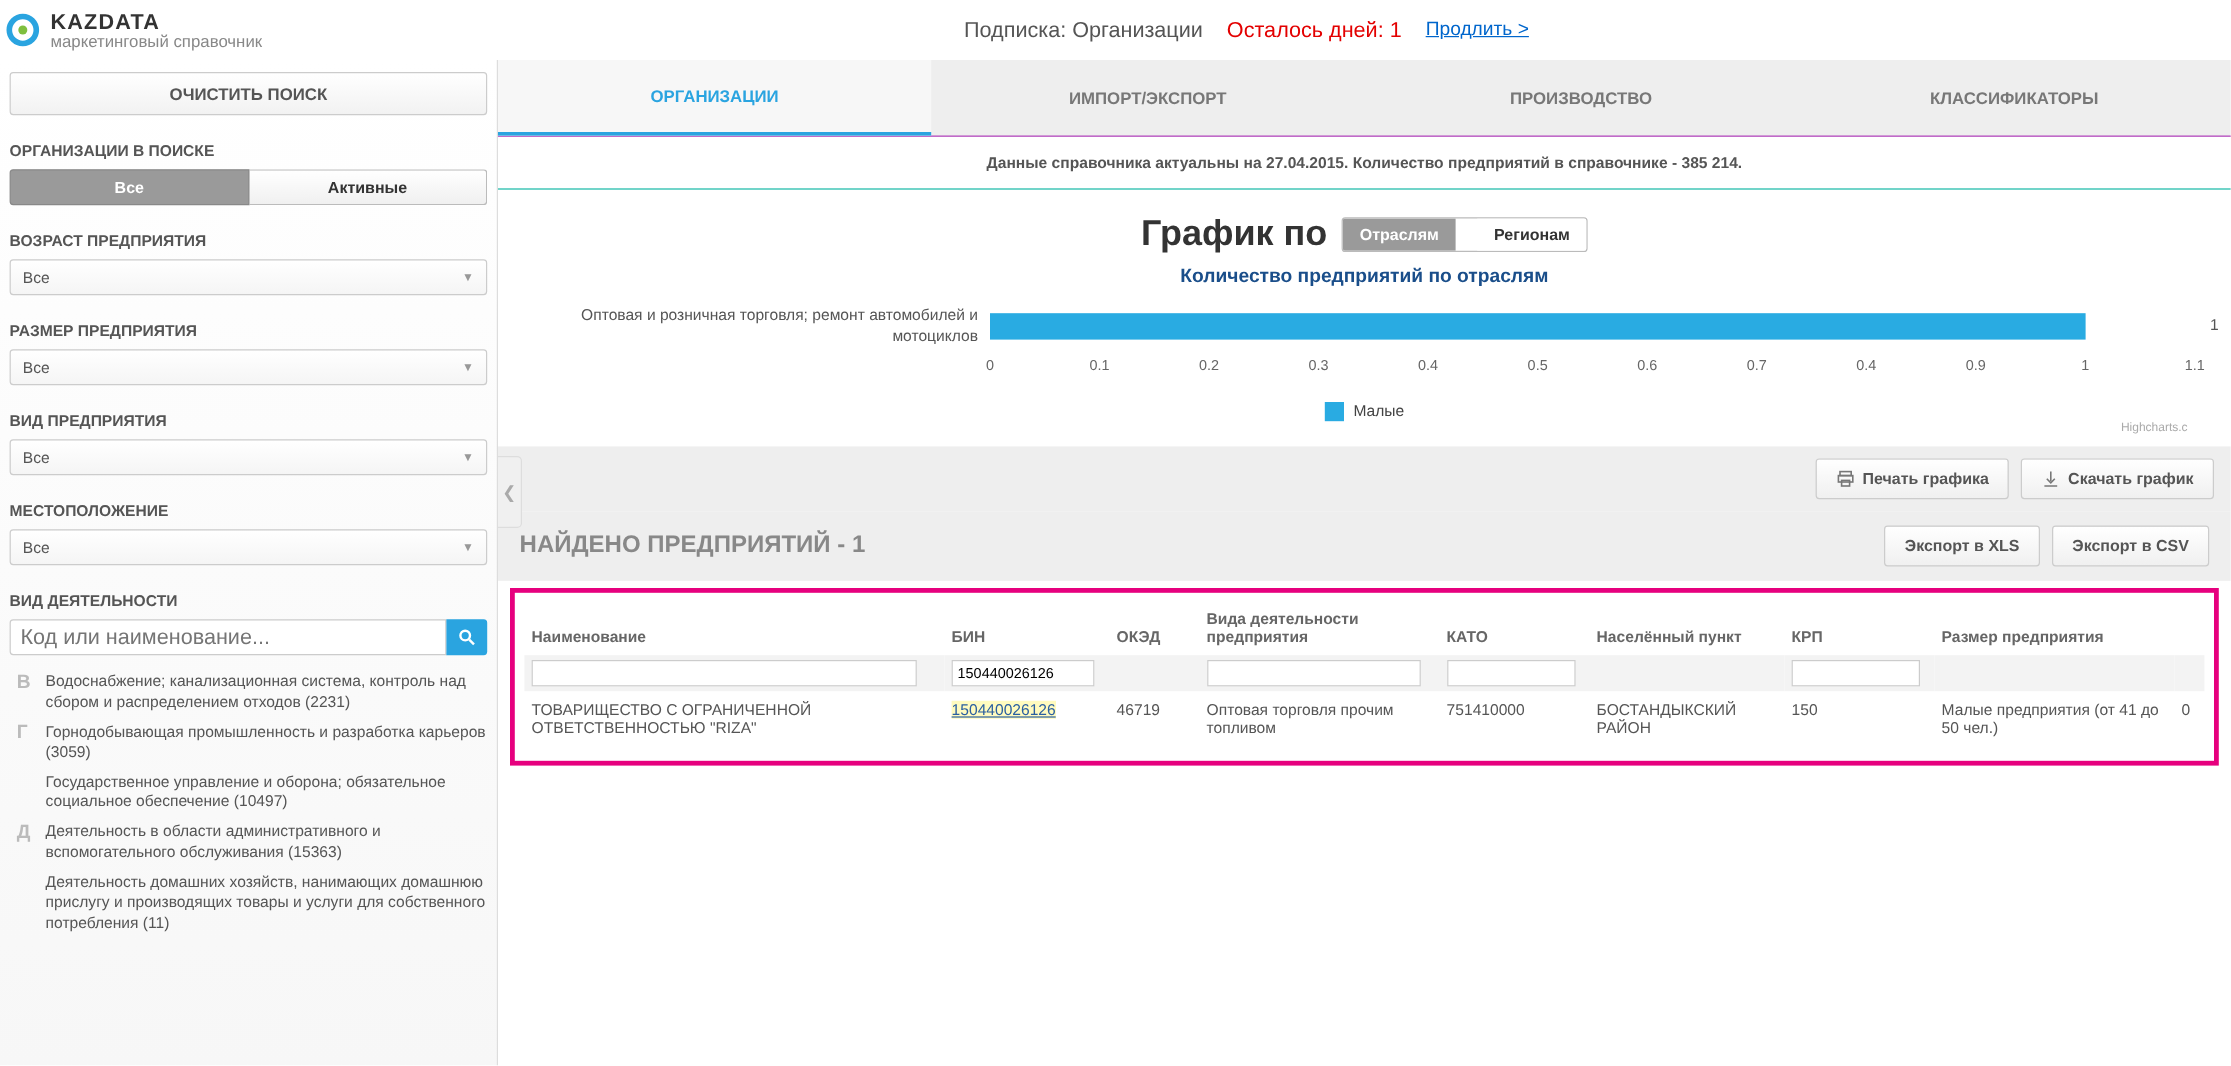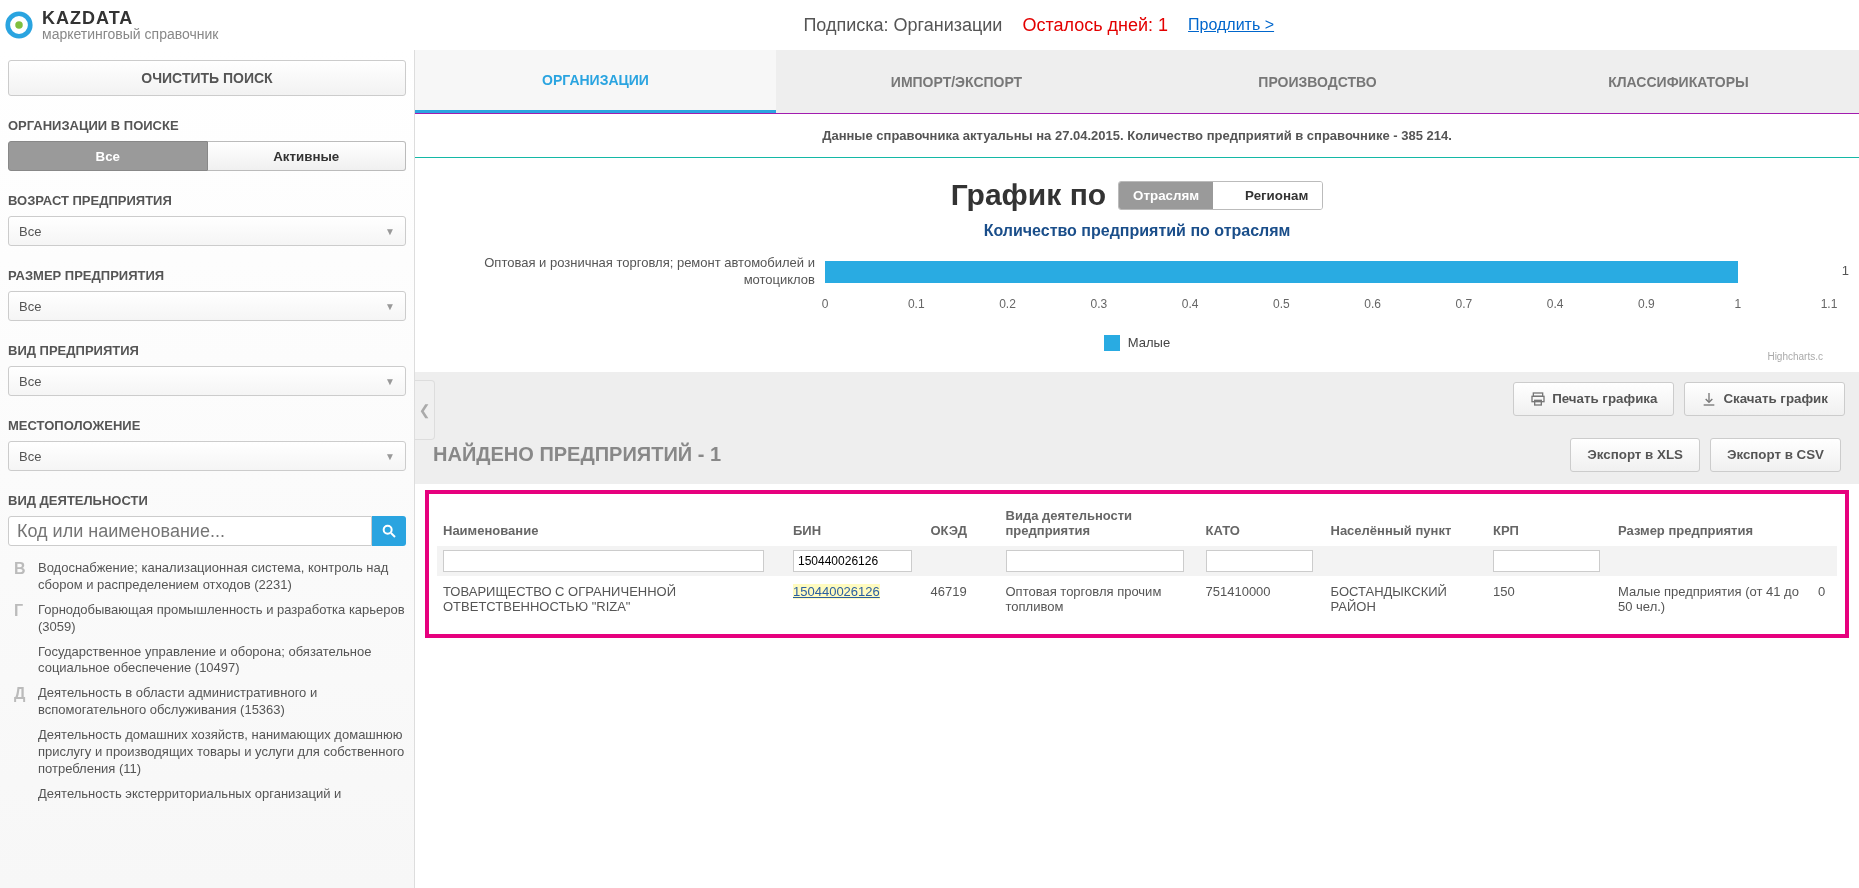--- a/index.html
+++ b/index.html
@@ -151,24 +151,20 @@
           <div class="txt">Государственное управление и оборона; обязательное социальное обеспечение (10497)</div>
         </div>
         <div class="row">
           <div class="letter">Д</div>
           <div class="txt">Деятельность в области административного и вспомогательного обслуживания (15363)</div>
         </div>
         <div class="row">
           <div class="letter"></div>
           <div class="txt">Деятельность домашних хозяйств, нанимающих домашнюю прислугу и производящих товары и услуги для собственного потребления (11)</div>
         </div>
-        <div class="row">
-          <div class="letter"></div>
-          <div class="txt">Деятельность экстерриториальных организаций и</div>
-        </div>
       </div>
   </div>
 
   <div class="content">
     <div class="tabs">
       <div class="tab active">ОРГАНИЗАЦИИ</div>
       <div class="tab">ИМПОРТ/ЭКСПОРТ</div>
       <div class="tab">ПРОИЗВОДСТВО</div>
       <div class="tab">КЛАССИФИКАТОРЫ</div>
     </div>

